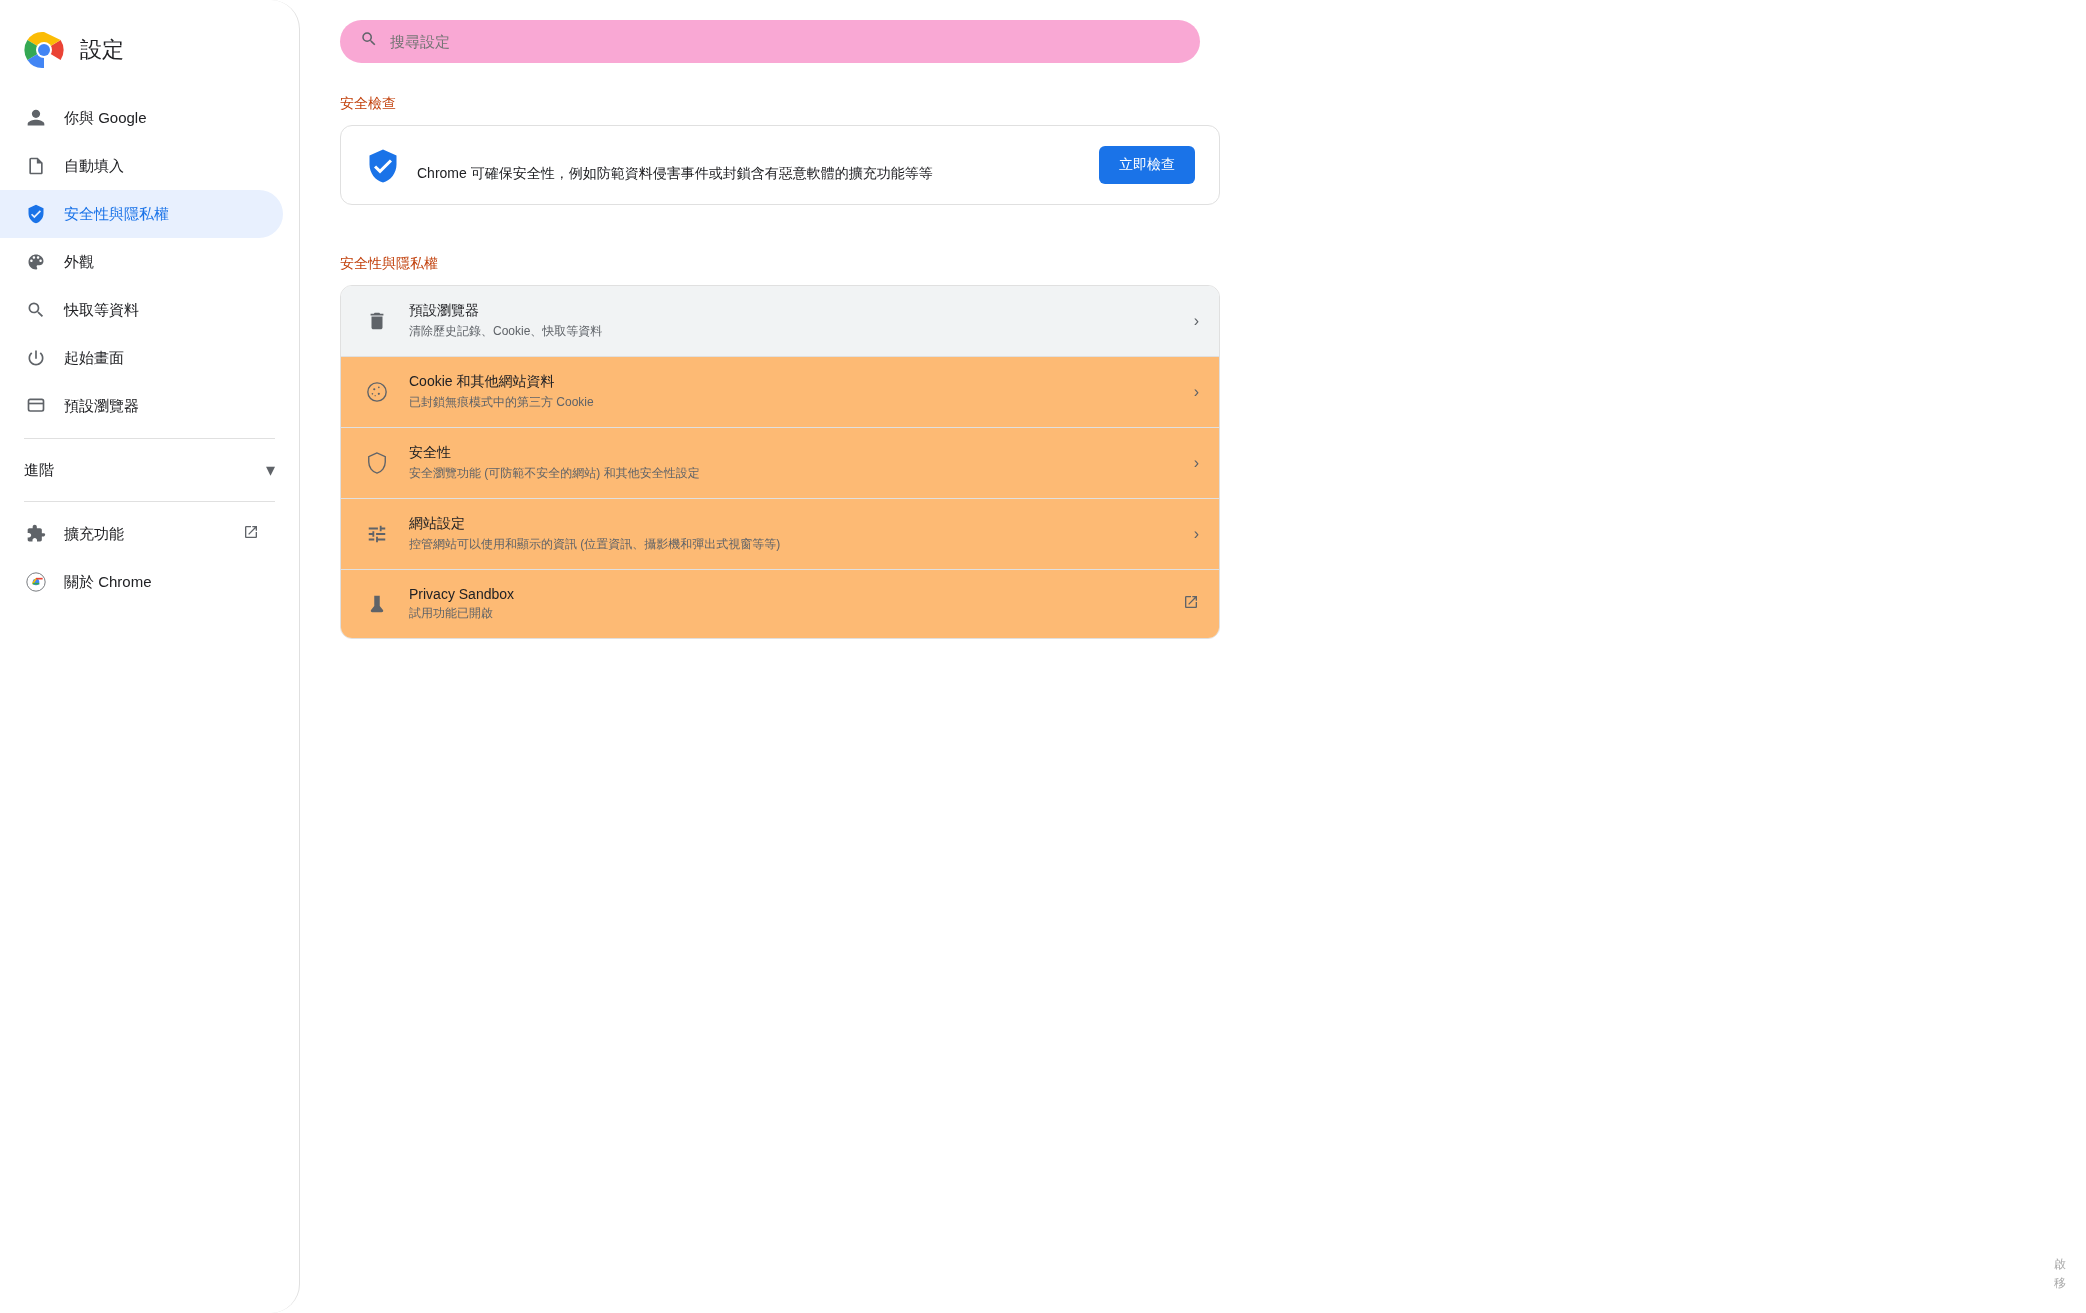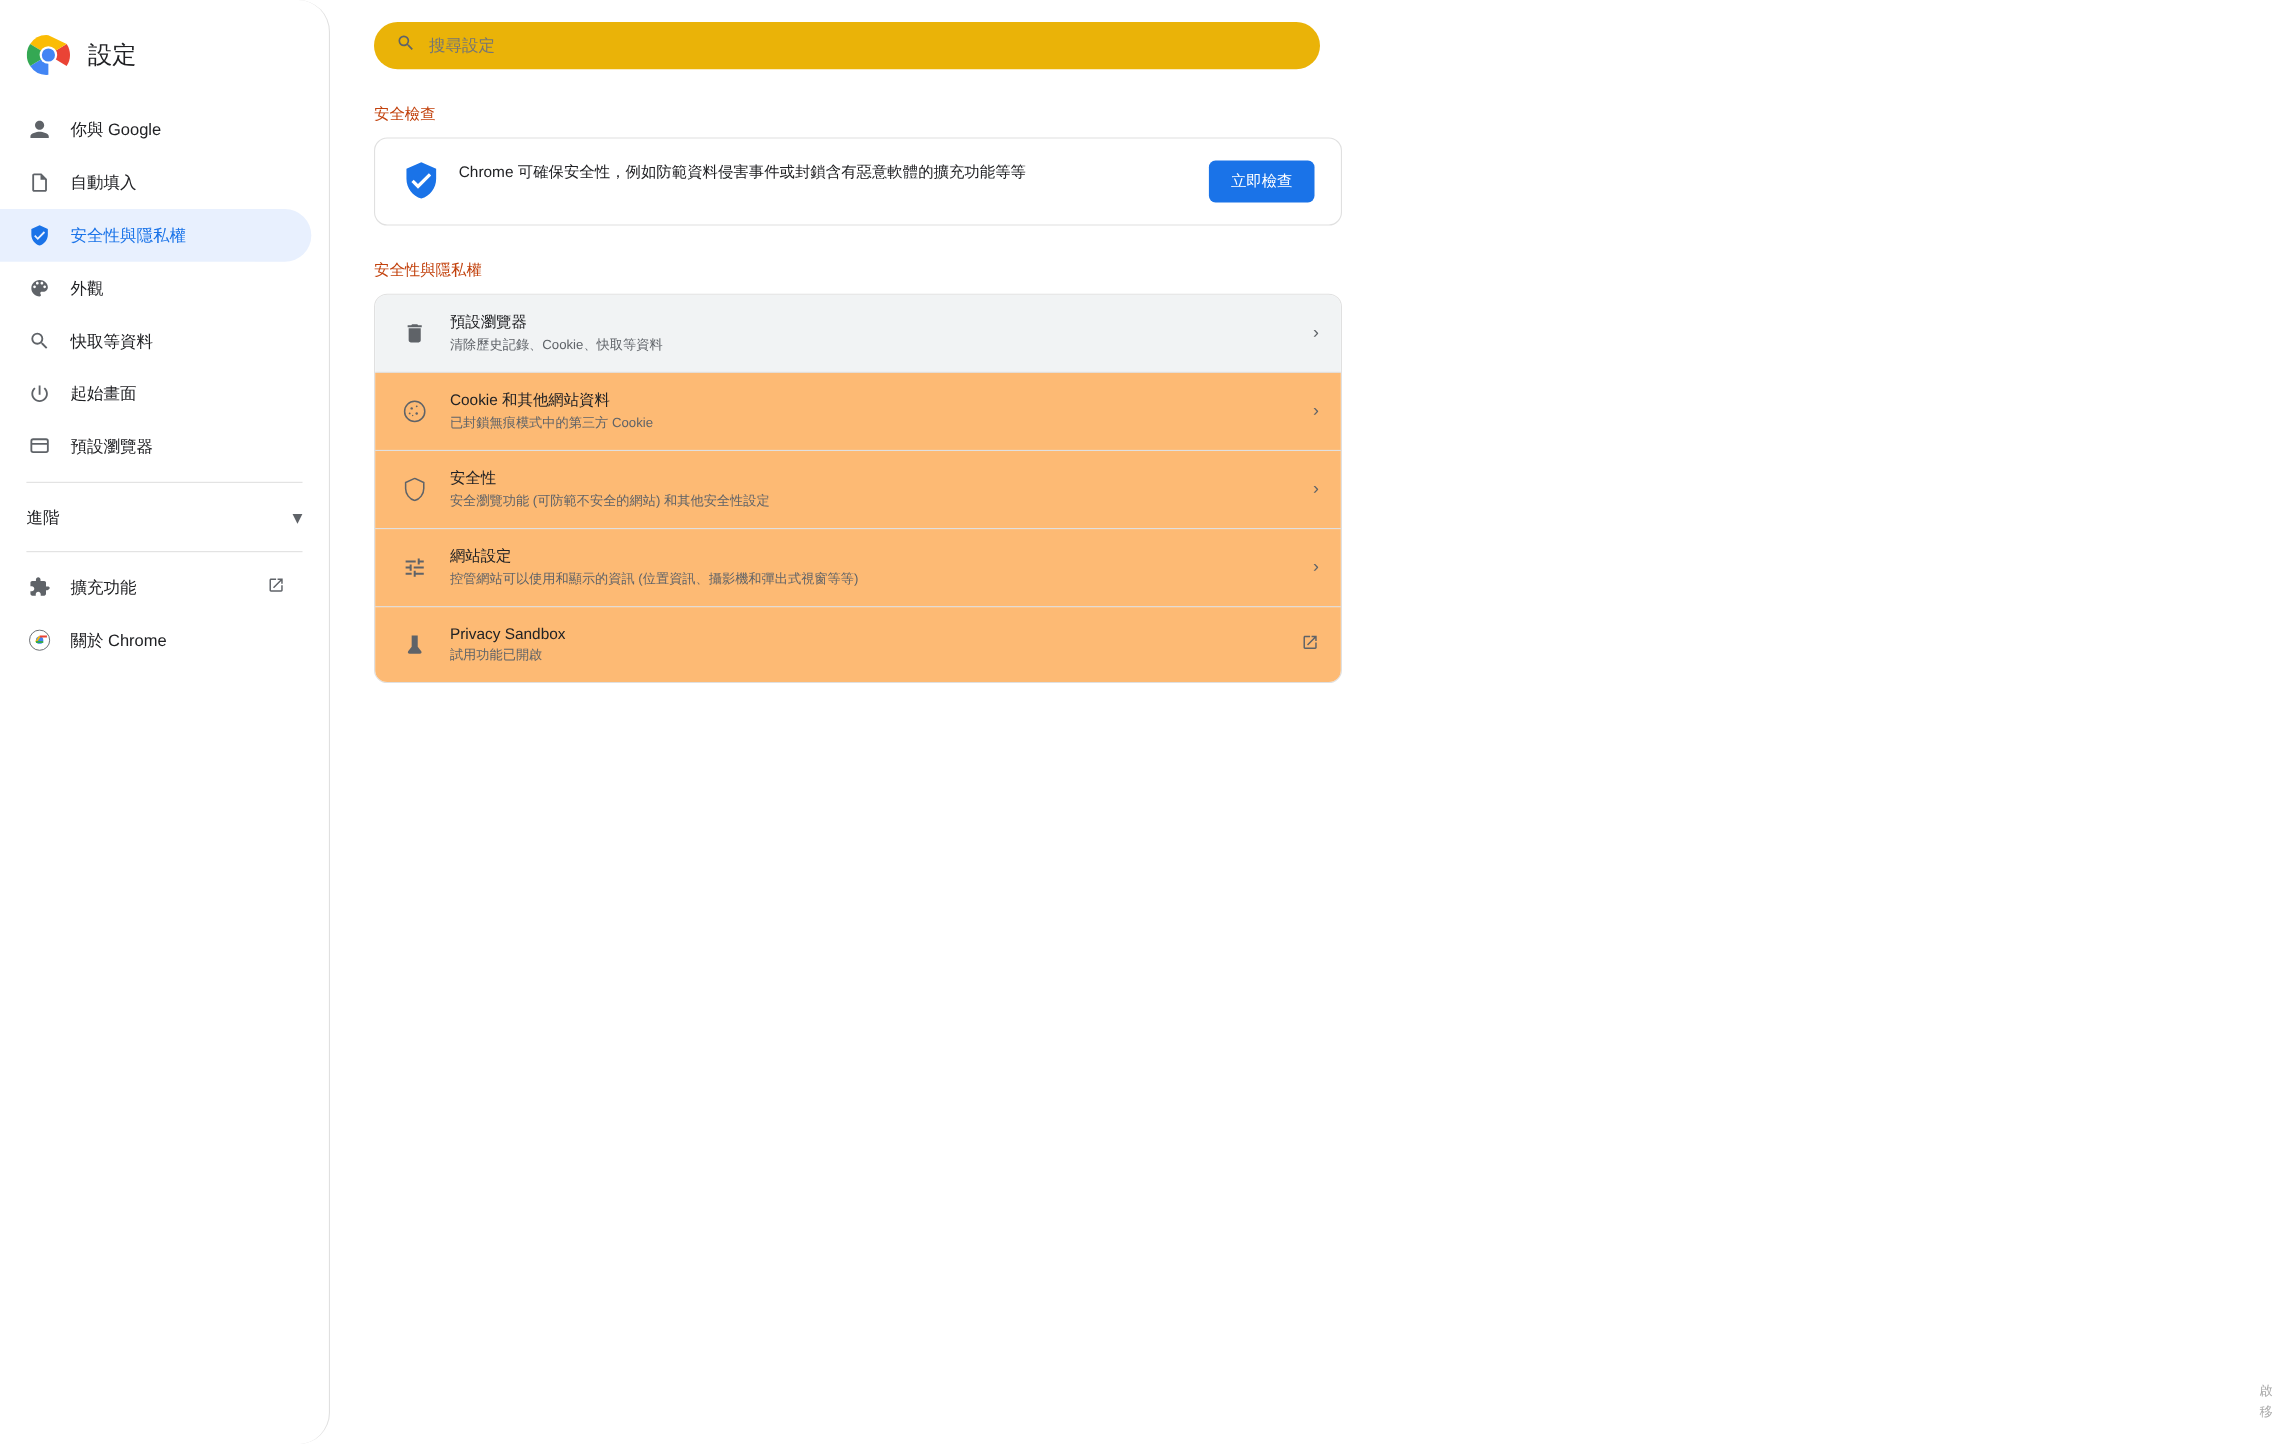--- a/index.html
+++ b/index.html
@@ -104,21 +104,21 @@
     }
 
     
     .search-bar-wrap {
       margin-bottom: 32px;
     }
     .search-bar {
       display: flex;
       align-items: center;
       gap: 12px;
-      background: #eab308;
+      background: #f9a8d4;
       border-radius: 24px;
       padding: 10px 20px;
       max-width: 860px;
       width: 100%;
     }
     .search-icon {
       color: #5f6368;
       font-size: 18px;
     }
     .search-input {
@@ -138,23 +138,23 @@
       margin-bottom: 12px;
     }
 
     
     .safety-check-card {
       background: #fff;
       border: 1px solid #e0e0e0;
       border-radius: 12px;
       padding: 20px 24px;
       display: flex;
-      align-items: flex-start;
+      align-items: flex-end;
       gap: 16px;
-      margin-bottom: 32px;
+      margin-bottom: 50px;
       max-width: 880px;
     }
     .safety-check-icon {
       width: 36px;
       height: 36px;
       flex-shrink: 0;
       display: flex;
       align-items: center;
       justify-content: center;
     }

